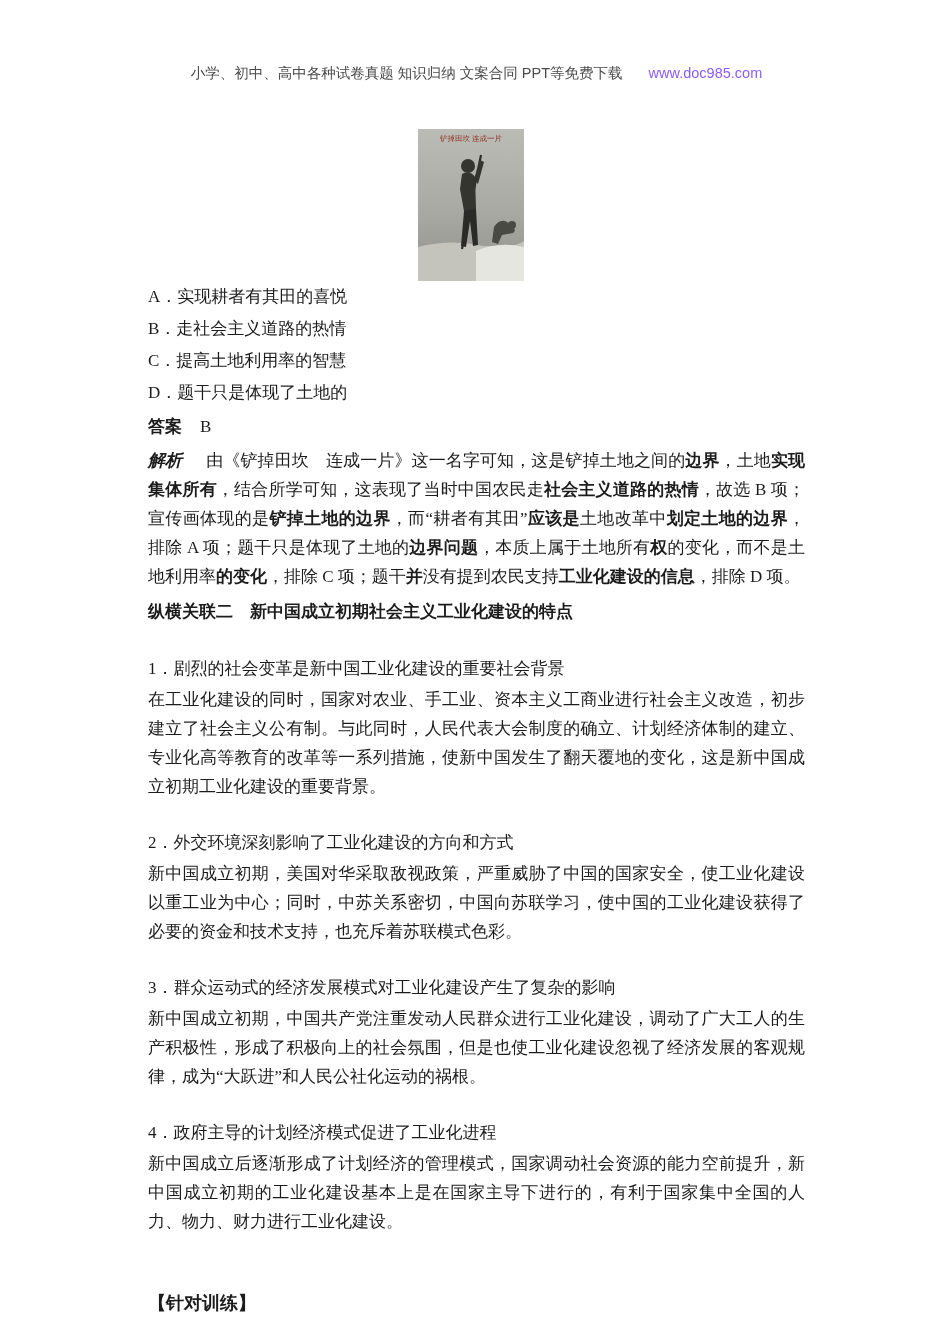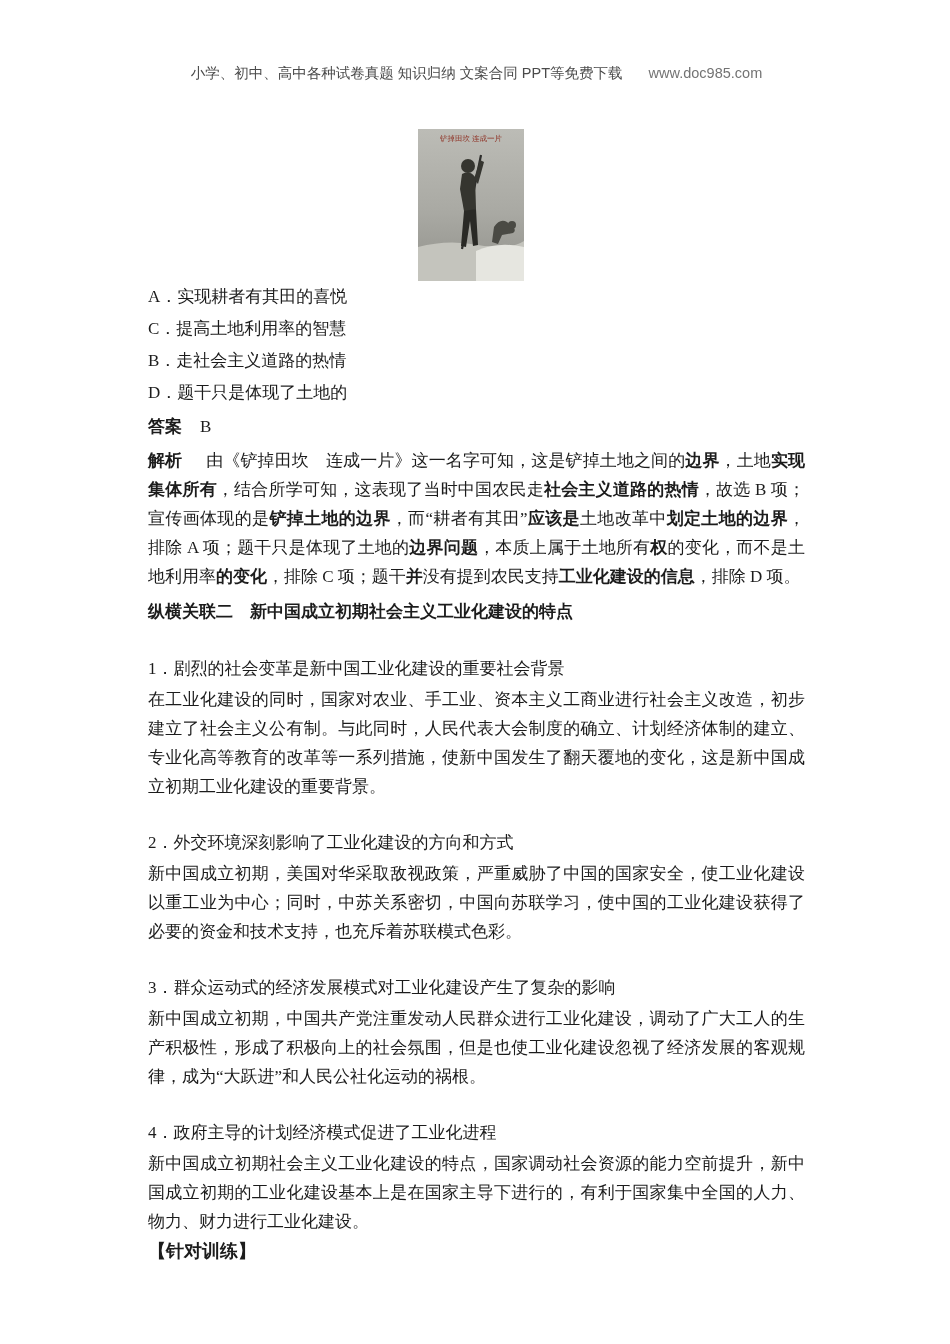--- a/index.html
+++ b/index.html
@@ -14,41 +14,41 @@
     color:#1c1c1c;
     overflow:hidden;
   }
   .site-header {
     text-align:center;
     font-family:"Liberation Sans","DejaVu Sans",sans-serif;
     font-size:14.5px;
     color:#4a4a4a;
     white-space:nowrap;
   }
-  .site-header .url { margin-left:26px; color:#737373;text-align:right; }
+  .site-header .url { margin-left:26px; color:#8b5cf6;text-align:right; }
   .poster-wrap {
     width:118px; height:152px;
     margin:46px auto 0 auto;
   }
   .poster-wrap svg { display:block; }
   .body-text { font-size:17px; line-height:29px; text-align:justify; }
   .options { }
   .option-line { font-size:17px; line-height:32px; }
   .answer-line { font-size:17px; line-height:32px; margin-top:2px; }
   .hei { font-family:"Liberation Sans","DejaVu Sans",sans-serif; font-weight:700; }
   .bd  { font-family:"Liberation Sans","DejaVu Sans",sans-serif; font-weight:700; }
   .analysis { margin-top:3px; }
-  .analysis .label { margin-right:24px; }
+  .analysis .label { margin-right:24px;font-style:italic; }
   .section-title {
     font-size:17px; line-height:30px; margin-top:6px;
   }
   .point-heading { font-size:17px; line-height:29px; margin-top:27px; }
   .point-body { margin-top:2px; }
   .practice-header {
-    font-size:18px; line-height:30px; 
+    font-size:18px; line-height:30px; margin-top:52px;
   }
 </style>
 </head>
 <body>
 
 <div class="page">
 
   <div class="site-header">
     <span>小学、初中、高中各种试卷真题 知识归纳 文案合同 PPT等免费下载</span><span class="url">www.doc985.com</span>
   </div>
@@ -71,22 +71,22 @@
       <path d="M44 45 Q 52 41 57 48 L 58 80 Q 54 84 46 82 L 42 60 Z" fill="#35352f"></path>
       <path d="M46 82 L 43 117 L 48 118 L 52 92 L 55 117 L 60 116 L 58 80 Z" fill="#2a2a26"></path>
       <path d="M56 50 L 62 31 L 66 33 L 60 55 Z" fill="#35352f"></path>
       <path d="M76 98 q 6 -9 13 -5 l 7 6 q 2 3 -1 5 l -11 2 l -4 9 l -6 -2 z" fill="#4a4a44"></path>
       <circle cx="94" cy="96" r="4" fill="#4a4a44"></circle>
     </svg>
   </div>
 
   <div class="options">
     <div class="option-line">A．实现耕者有其田的喜悦</div>
+    <div class="option-line">B．走社会主义道路的热情</div>
     <div class="option-line">C．提高土地利用率的智慧</div>
-    <div class="option-line">B．走社会主义道路的热情</div>
     <div class="option-line">D．题干只是体现了土地的</div>
   </div>
 
   <div class="answer-line">
     <span class="hei">答案</span><span style="display:inline-block;width:18px"></span><span>B</span>
   </div>
 
   <div class="body-text analysis">
     <span class="hei label">解析</span><span><span>由《铲掉田坎　连成一片》这一名字可知，这是铲掉土地之间的</span><span class="bd">边界</span><span>，土地</span><span class="bd">实现集体所有</span><span>，结合所学可知，这表现了当时中国农民走</span><span class="bd">社会主义道路的热情</span><span>，故选 B 项；宣传画体现的是</span><span class="bd">铲掉土地的边界</span><span>，而“耕者有其田”</span><span class="bd">应该是</span><span>土地改革中</span><span class="bd">划定土地的边界</span><span>，排除 A 项；题干只是体现了土地的</span><span class="bd">边界问题</span><span>，本质上属于土地所有</span><span class="bd">权</span><span>的变化，而不是土地利用率</span><span class="bd">的变化</span><span>，排除 C 项；题干</span><span class="bd">并</span><span>没有提到农民支持</span><span class="bd">工业化建设的信息</span><span>，排除 D 项。</span></span>
   </div>
@@ -103,18 +103,18 @@
     <div class="body-text point-body">新中国成立初期，美国对华采取敌视政策，严重威胁了中国的国家安全，使工业化建设以重工业为中心；同时，中苏关系密切，中国向苏联学习，使中国的工业化建设获得了必要的资金和技术支持，也充斥着苏联模式色彩。</div>
   </div>
 
   <div>
     <div class="point-heading">3．群众运动式的经济发展模式对工业化建设产生了复杂的影响</div>
     <div class="body-text point-body">新中国成立初期，中国共产党注重发动人民群众进行工业化建设，调动了广大工人的生产积极性，形成了积极向上的社会氛围，但是也使工业化建设忽视了经济发展的客观规律，成为“大跃进”和人民公社化运动的祸根。</div>
   </div>
 
   <div>
     <div class="point-heading">4．政府主导的计划经济模式促进了工业化进程</div>
-    <div class="body-text point-body">新中国成立初期社会主义工业化建设的特点，国家调动社会资源的能力空前提升，新中国成立初期的工业化建设基本上是在国家主导下进行的，有利于国家集中全国的人力、物力、财力进行工业化建设。</div>
+    <div class="body-text point-body">新中国成立后逐渐形成了计划经济的管理模式，国家调动社会资源的能力空前提升，新中国成立初期的工业化建设基本上是在国家主导下进行的，有利于国家集中全国的人力、物力、财力进行工业化建设。</div>
   </div>
 
   <div class="practice-header hei">【针对训练】</div>
 
 </div>
 
 </body></html>

